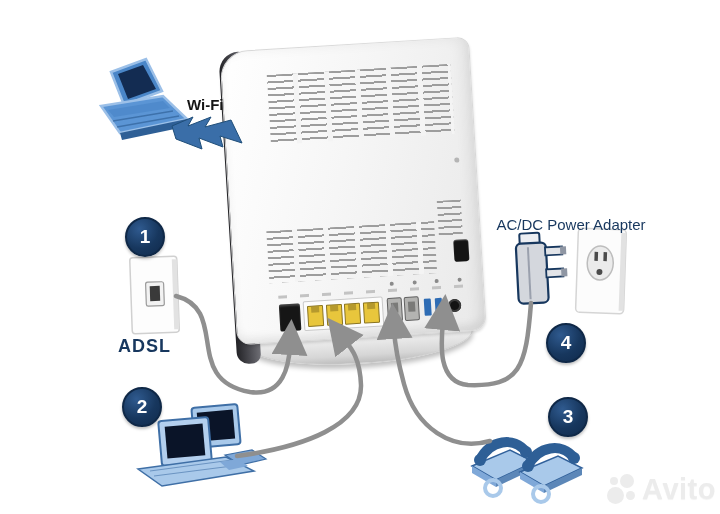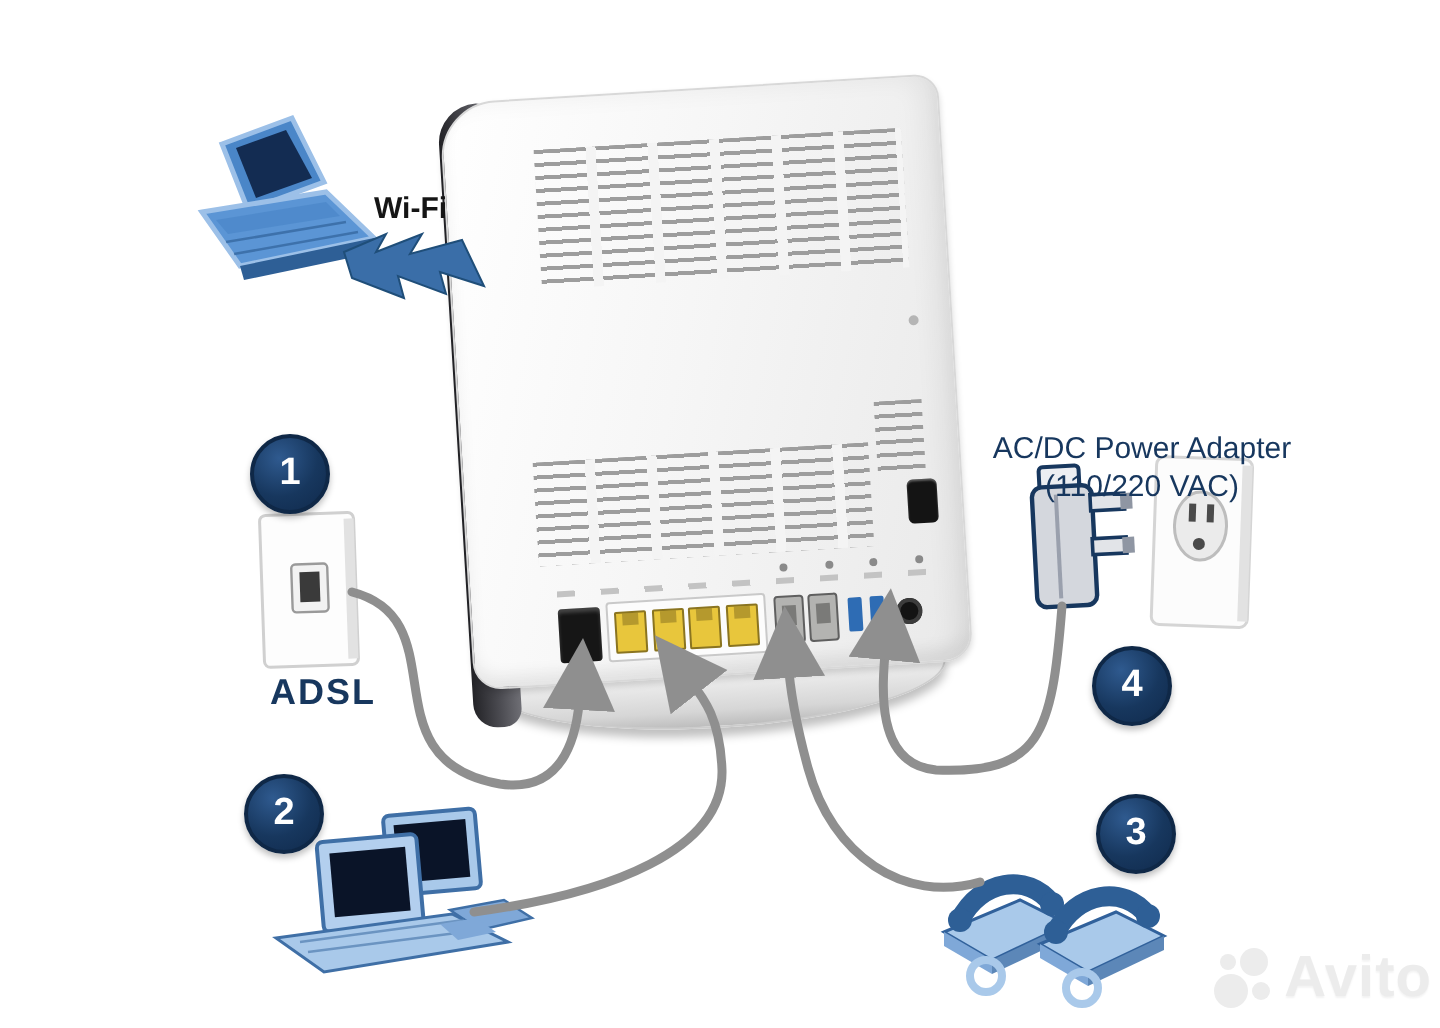--- a/index.html
+++ b/index.html
@@ -60,21 +60,21 @@
   .usb-1{left:189px;} .usb-2{left:200px;}
   .port-power{position:absolute;left:213px;top:7px;width:13px;height:13px;border-radius:50%;background:#131313;
           box-shadow:inset 0 0 0 2px #3c3c3c;}
 
   
   .scene{position:absolute;left:0;top:0;width:720px;height:514px;}
   .cable{fill:none;stroke:var(--cable-gray);stroke-width:4.5;stroke-linecap:round;}
 
   
   .wifi-label{position:absolute;left:187px;top:96px;font-size:15px;font-weight:bold;color:#151515;}
-  .adsl-label{position:absolute;left:118px;top:336px;width:70px;text-align:right;font-size:18px;font-weight:bold;
+  .adsl-label{position:absolute;left:118px;top:336px;width:70px;text-align:left;font-size:18px;font-weight:bold;
           letter-spacing:1px;color:var(--accent-navy);}
   .power-label{position:absolute;left:472px;top:216px;width:198px;text-align:center;font-size:15px;font-weight:normal;
           color:var(--accent-navy);line-height:1.25;}
   .step-circle{position:absolute;width:40px;height:40px;border-radius:50%;
           background:radial-gradient(circle at 35% 28%,#2f5a8f 0%,#17375e 55%,#102a4c 100%);
           border:2px solid #0f2847;color:#ffffff;font-size:19px;font-weight:bold;
           display:flex;align-items:center;justify-content:center;box-shadow:0 2px 3px rgba(0,0,0,.25);}
   .step-1{left:125px;top:217px;} .step-2{left:122px;top:387px;}
   .step-3{left:548px;top:397px;} .step-4{left:546px;top:323px;}
 
@@ -212,21 +212,20 @@
     <path class="cable" marker-end="url(#arrow)" d="M176,296 C230,310 182,380 250,392 C284,397 289,364 290,346"></path>
     <path class="cable" marker-end="url(#arrow)" d="M237,456 C305,447 362,425 361,385 C360,358 351,348 344,339"></path>
     <path class="cable" marker-end="url(#arrow)" d="M490,441 C452,452 416,428 404,384 C398,362 395,346 394,330"></path>
     <path class="cable" marker-end="url(#arrow)" d="M531,303 C526,368 520,387 468,385 C437,382 441,343 443,321"></path>
   </svg>
 
   <div class="wifi-label">Wi-Fi</div>
   <div class="adsl-label">ADSL</div>
   <div class="power-label">
     <div>AC/DC Power Adapter</div>
-    <div>(110/220 VAC)</div>
   </div>
 
   <div class="step-circle step-1">1</div>
   <div class="step-circle step-2">2</div>
   <div class="step-circle step-3">3</div>
   <div class="step-circle step-4">4</div>
 
   <div class="watermark">
     <div class="wm-logo">
       <i class="wm-c1"></i>

